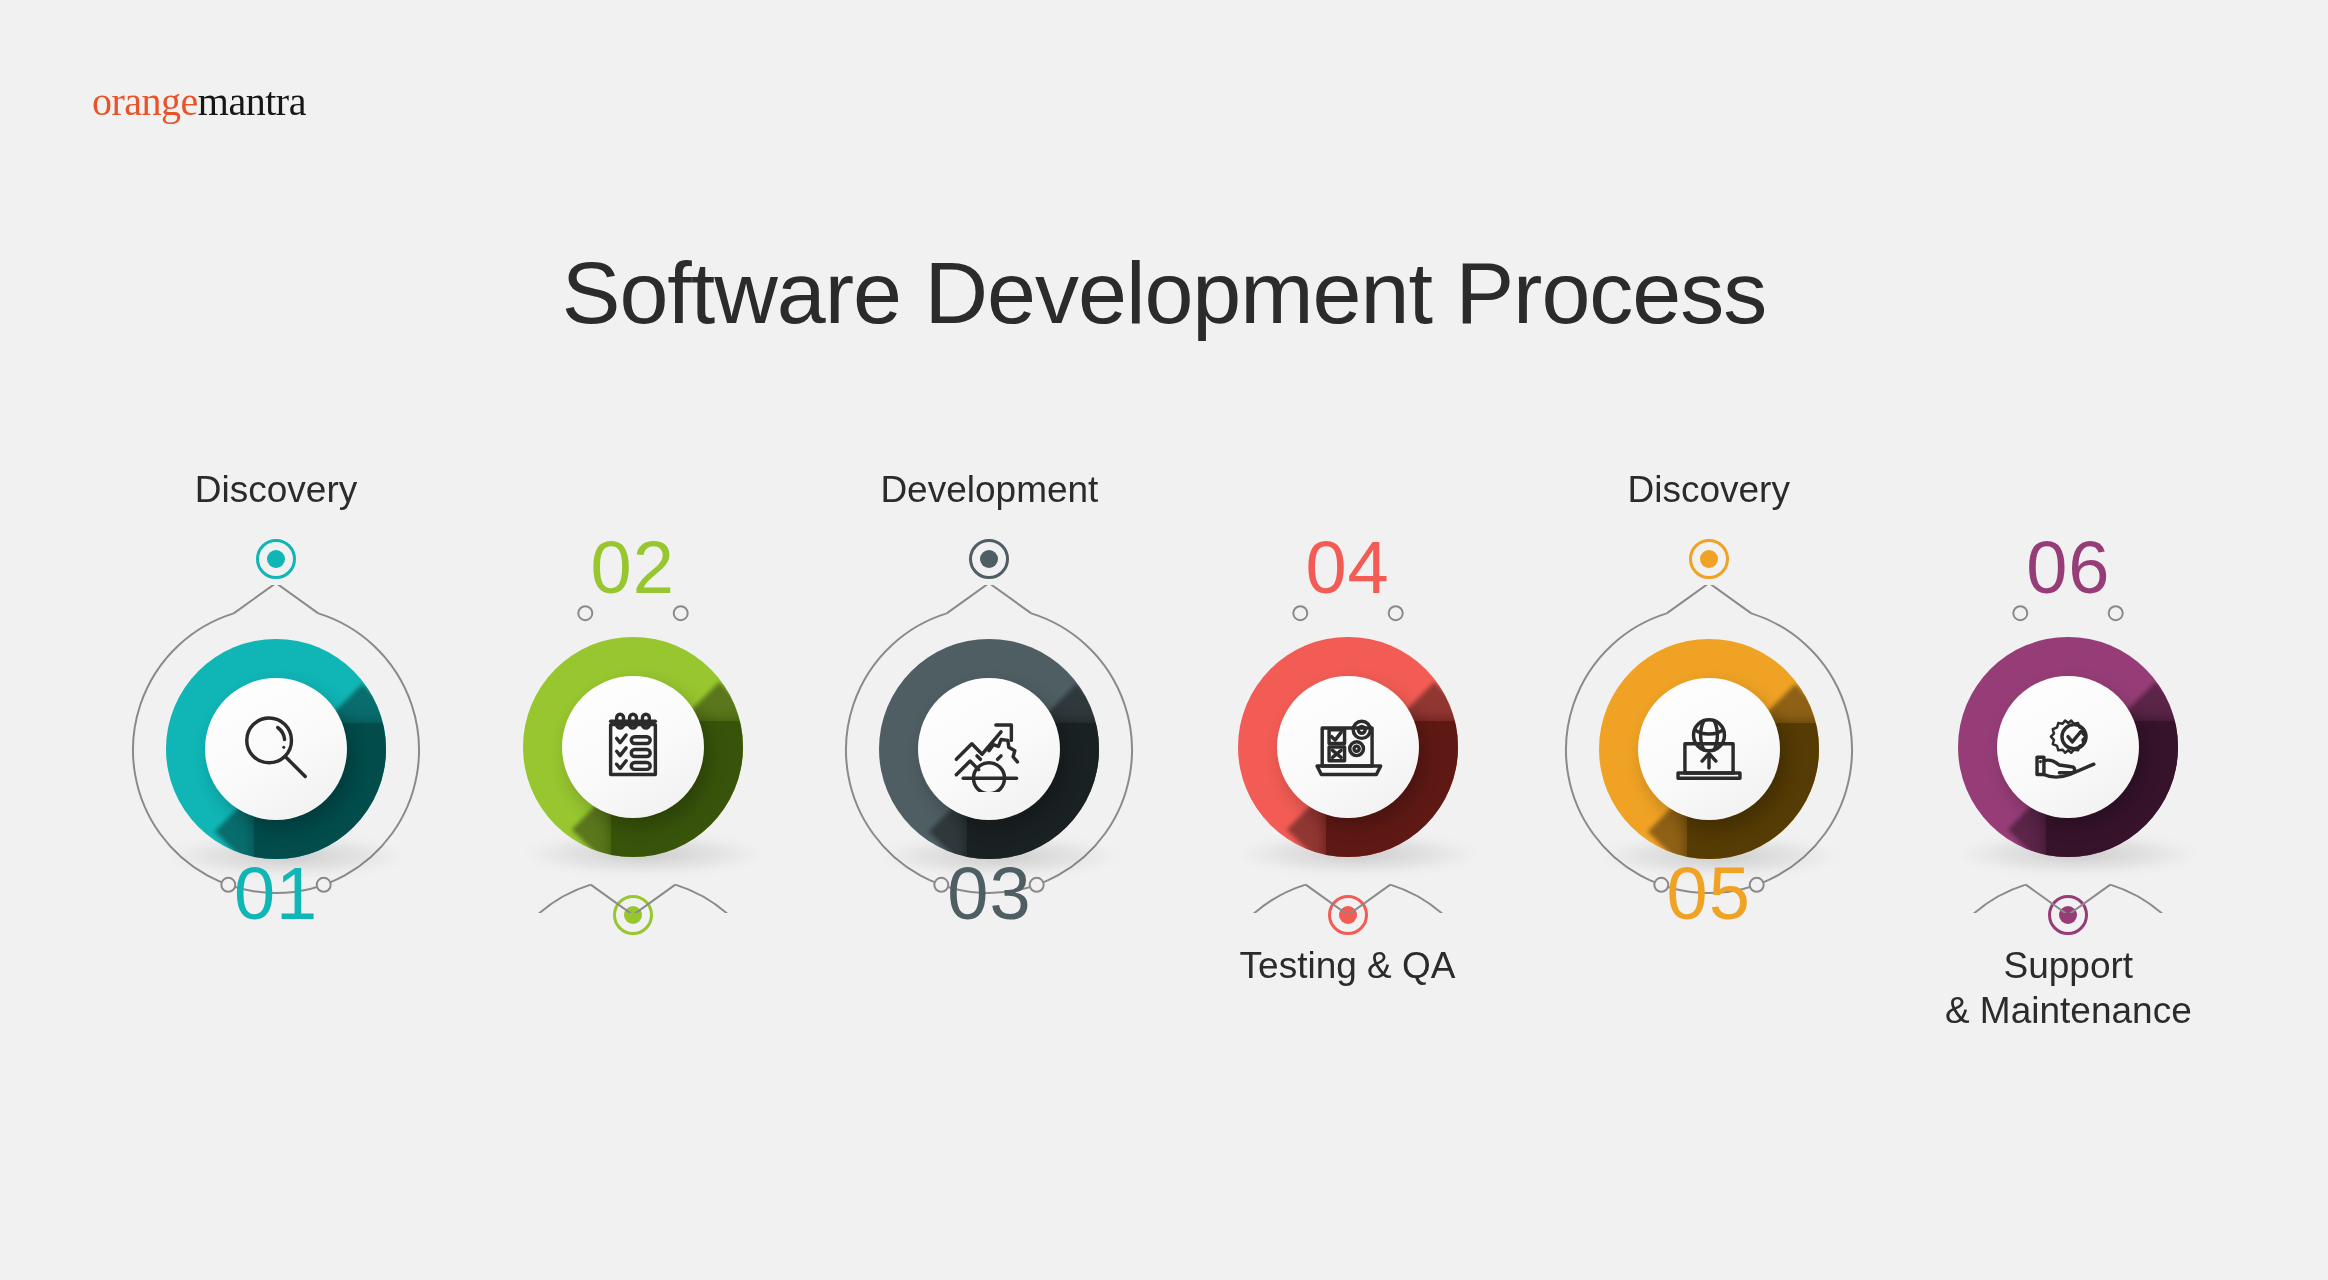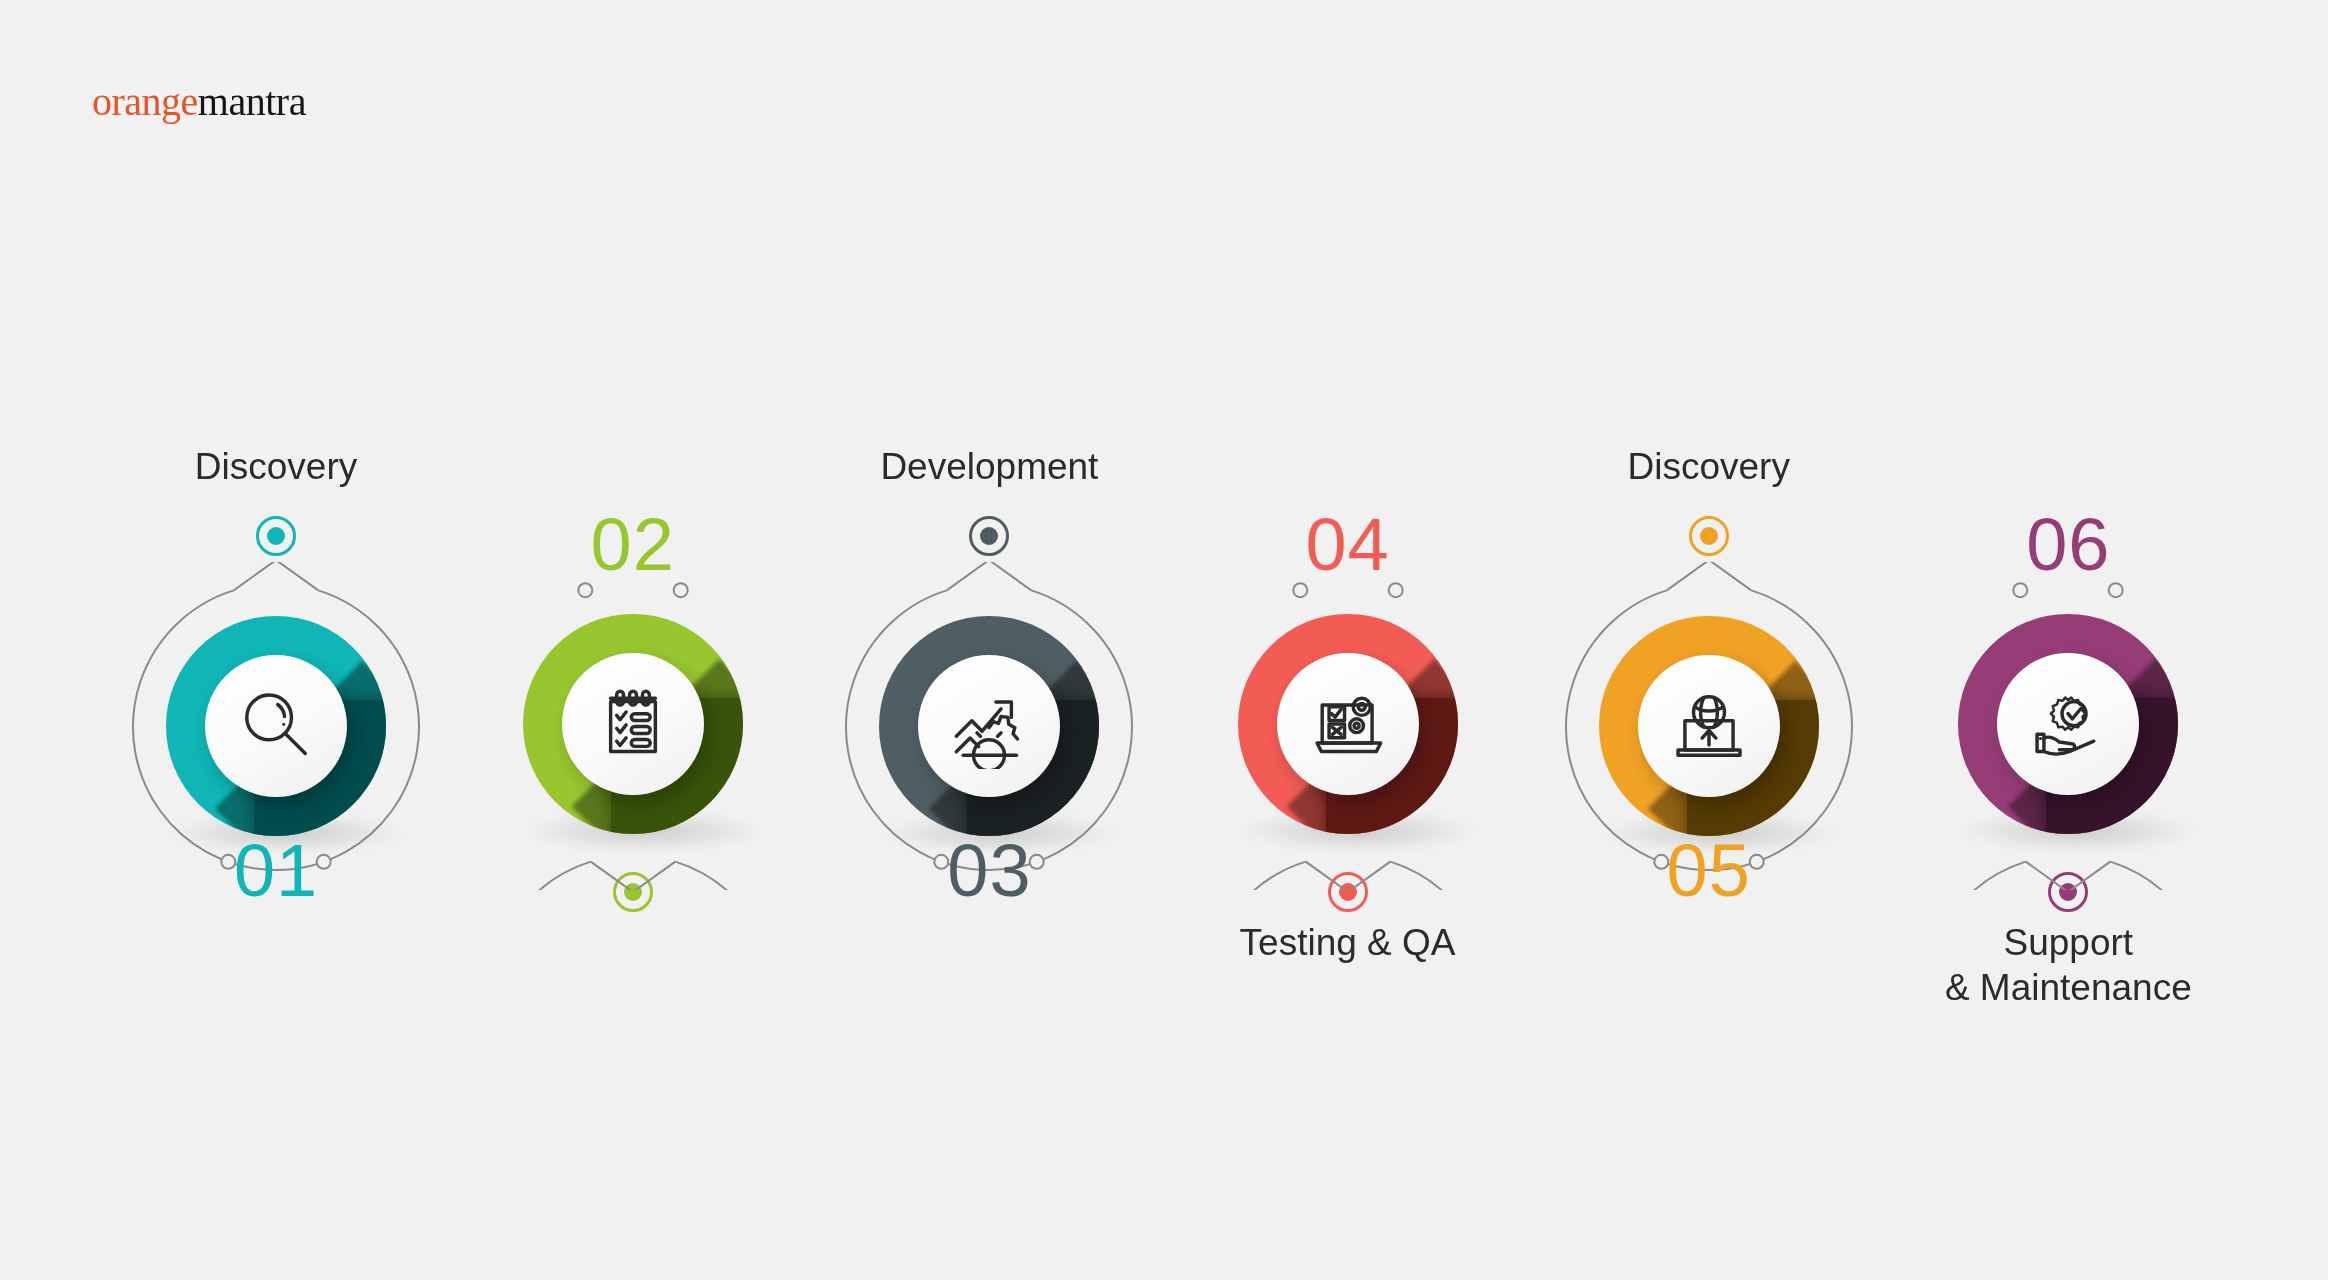--- a/index.html
+++ b/index.html
@@ -26,21 +26,21 @@
   #title{
     position:absolute;left:0;top:180px;width:2328px;
     text-align:center;
     color:#2B2B2B;
     font-size:88px;line-height:1.22;
     font-weight:400;letter-spacing:-1px;
   }
   #title .l2{display:block;}
 
   
-  #stage{position:absolute;left:0;top:444px;width:1968px;height:790px;}
+  #stage{position:absolute;left:0;top:467px;width:1968px;height:790px;}
 
   .phase{
     position:absolute;
     width:330px;height:790px;
     top:0;
   }
 
   
   .guide{position:absolute;left:50%;top:0;transform:translateX(-50%);}
 
@@ -121,20 +121,21 @@
   .down .lbl   { top:296px; }
 </style>
 </head>
 <body style="background: rgb(241, 241, 241);">
 
 <div id="logo">
   <span class="o">orange</span><span class="m">mantra</span>
 </div>
 
 <h1 id="title">
+  <span class="l2">Software Development Process</span>
 </h1>
 
 <div id="stage">
     <div class="phase up" style="left: 111.077px; top: 0px;">
     <div class="lbl">
       <span>Discovery</span>
     </div>
     <div class="marker" style="color:#10B5B5">
         <i></i>
       </div>

